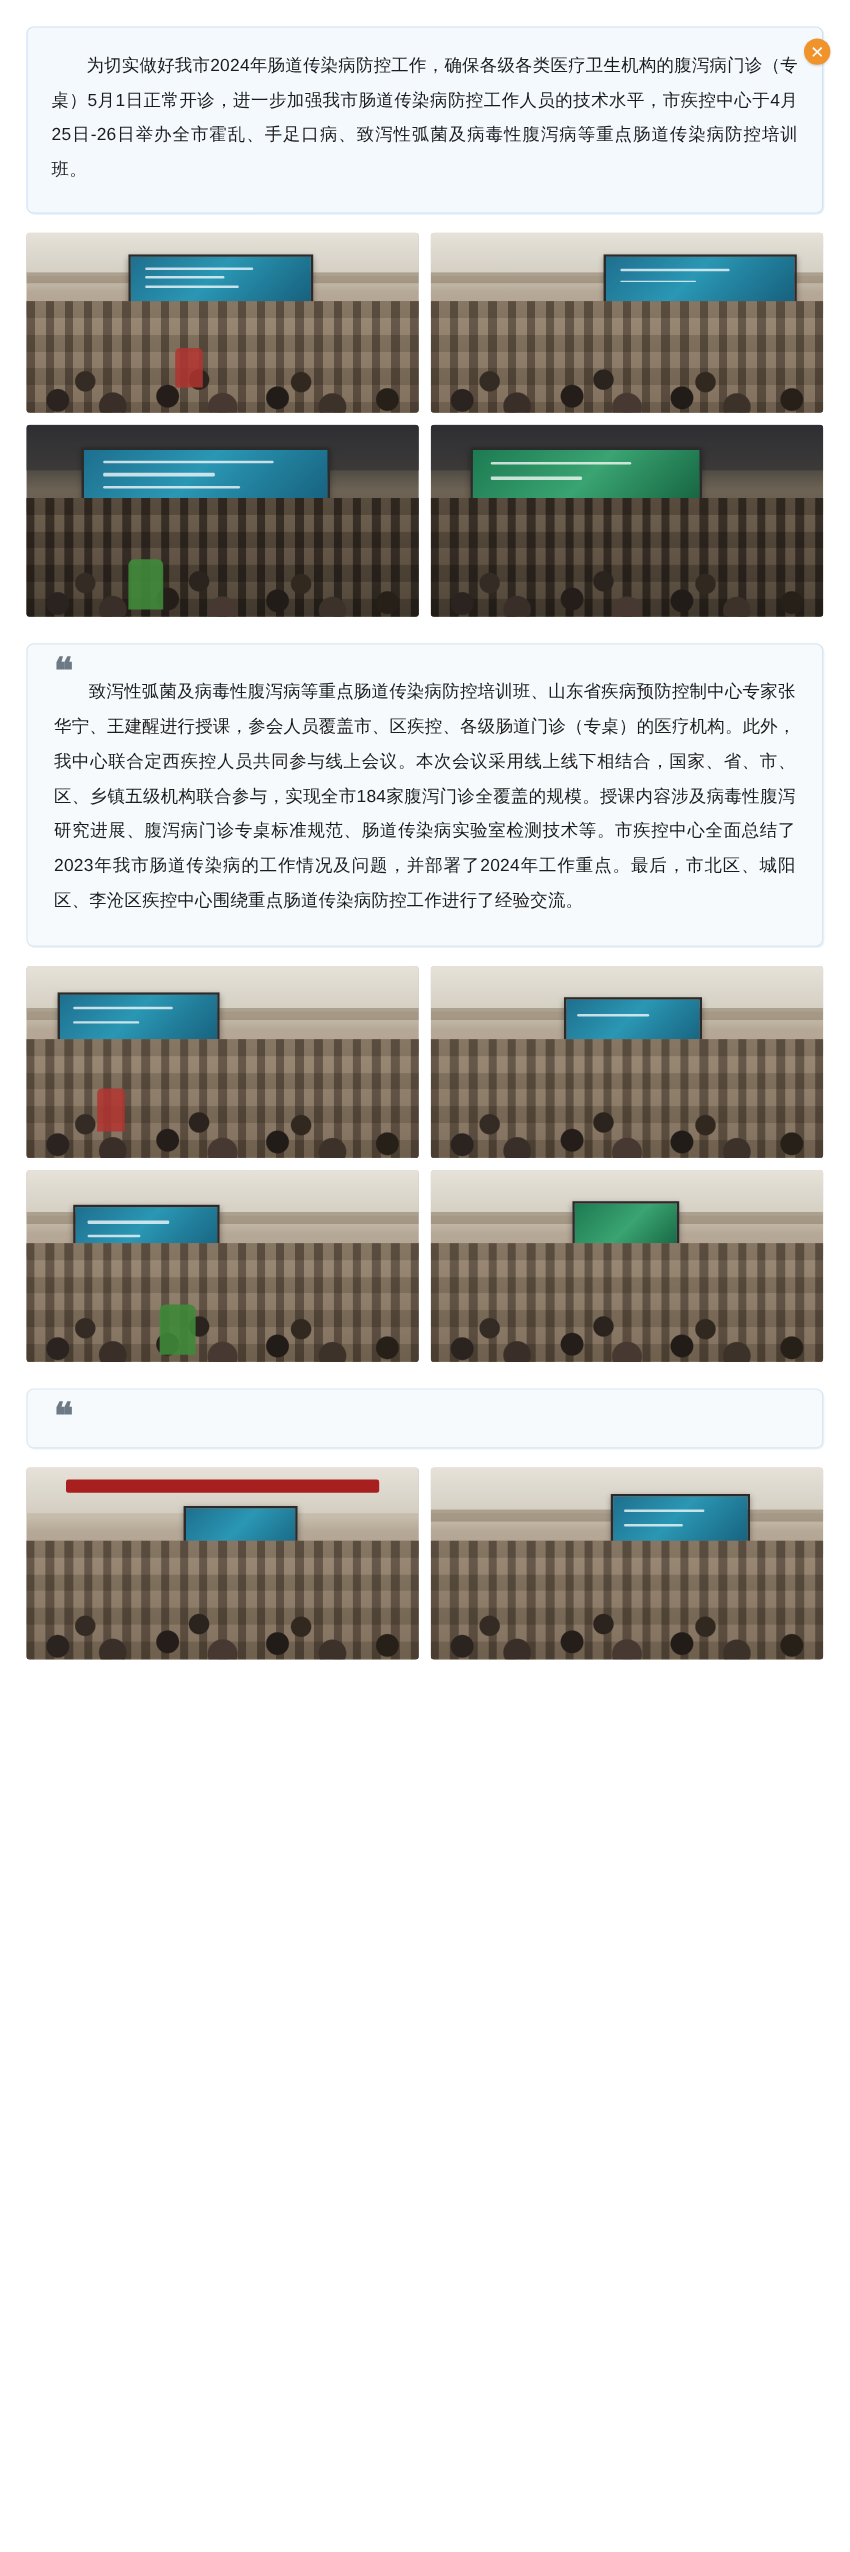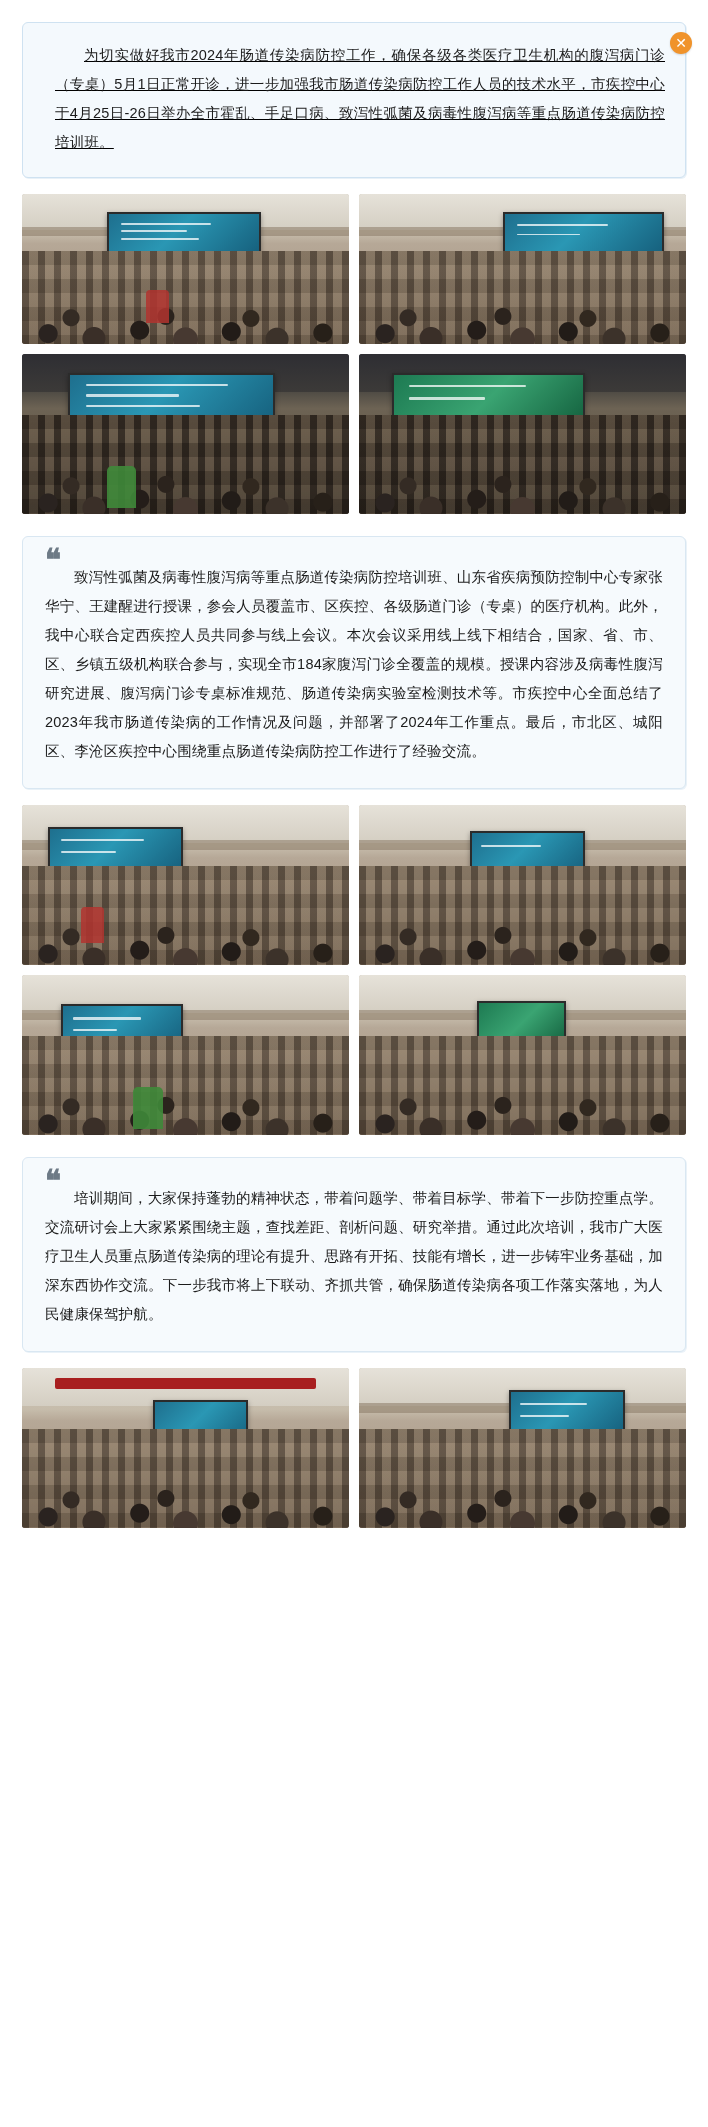--- a/index.html
+++ b/index.html
@@ -39,24 +39,23 @@
     z-index: 20;
     box-shadow: 0 1px 2px rgba(0,0,0,0.15);
   }
 
   
   .intro-box {
     margin: 22px 22px 0 22px;
     background: #f4f9fd;
     border: 1px solid #cfe2f1;
     border-radius: 6px;
-    padding: 18px 20px 20px 32px;
+    padding: 18px 20px 20px 20px;
     box-sizing: border-box;
     box-shadow: 1px 1px 0 #e8f1f8;
-    text-decoration: underline;
   }
   .intro-text {
     font-size: 14.5px;
     line-height: 2.0;
     color: #1b1b1b;
     text-align: justify;
     text-indent: 2em;
     letter-spacing: 0.2px;
   }
 
@@ -368,21 +367,20 @@
         <div class="podium"></div>
         <div class="stage"></div>
           <div class="seats"></div>
           <div class="heads"></div>
       </div>
     </div>
   </div>
 
   <div class="quote-block">
     <div class="quote-mark">❝</div>
-    <div class="quote-text">培训期间，大家保持蓬勃的精神状态，带着问题学、带着目标学、带着下一步防控重点学。交流研讨会上大家紧紧围绕主题，查找差距、剖析问题、研究举措。通过此次培训，我市广大医疗卫生人员重点肠道传染病的理论有提升、思路有开拓、技能有增长，进一步铸牢业务基础，加深东西协作交流。下一步我市将上下联动、齐抓共管，确保肠道传染病各项工作落实落地，为人民健康保驾护航。</div>
   </div>
 
   <div class="photo-grid">
     <div class="photo tall">
       <div class="hall">
         <div class="ceiling"></div>
         <div class="banner"></div>
         <div class="screen" style="left:40%;width:28%;top:20%"></div>
         <div class="stage"></div>
           <div class="seats"></div>

